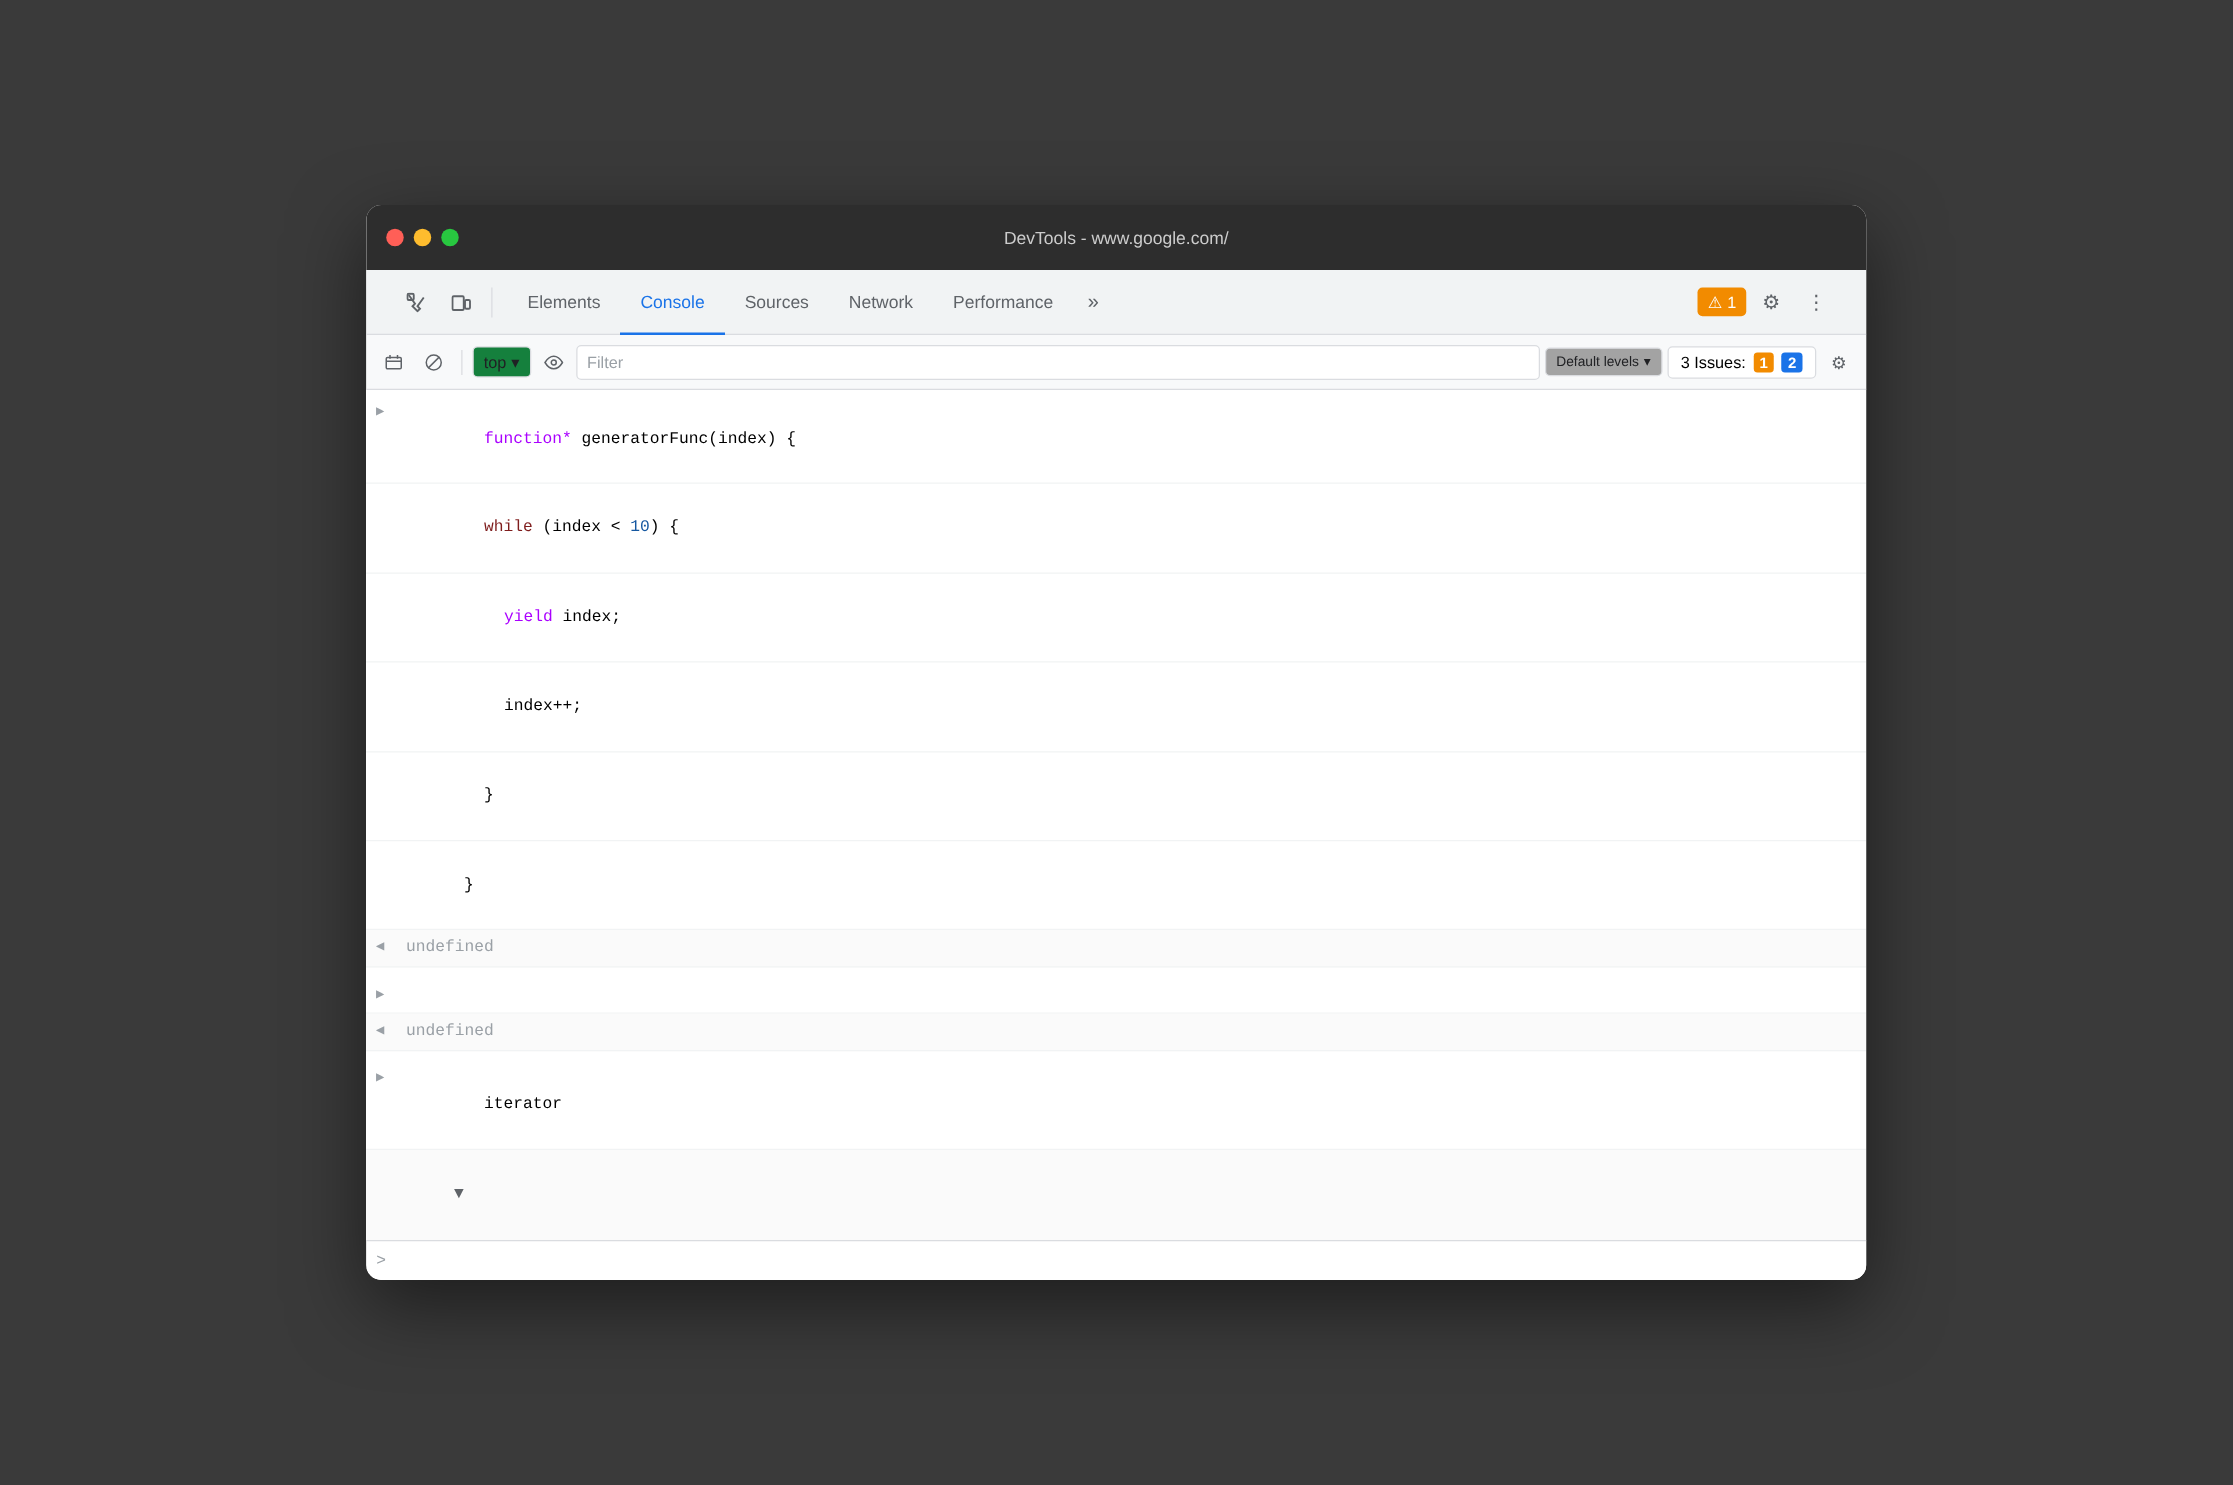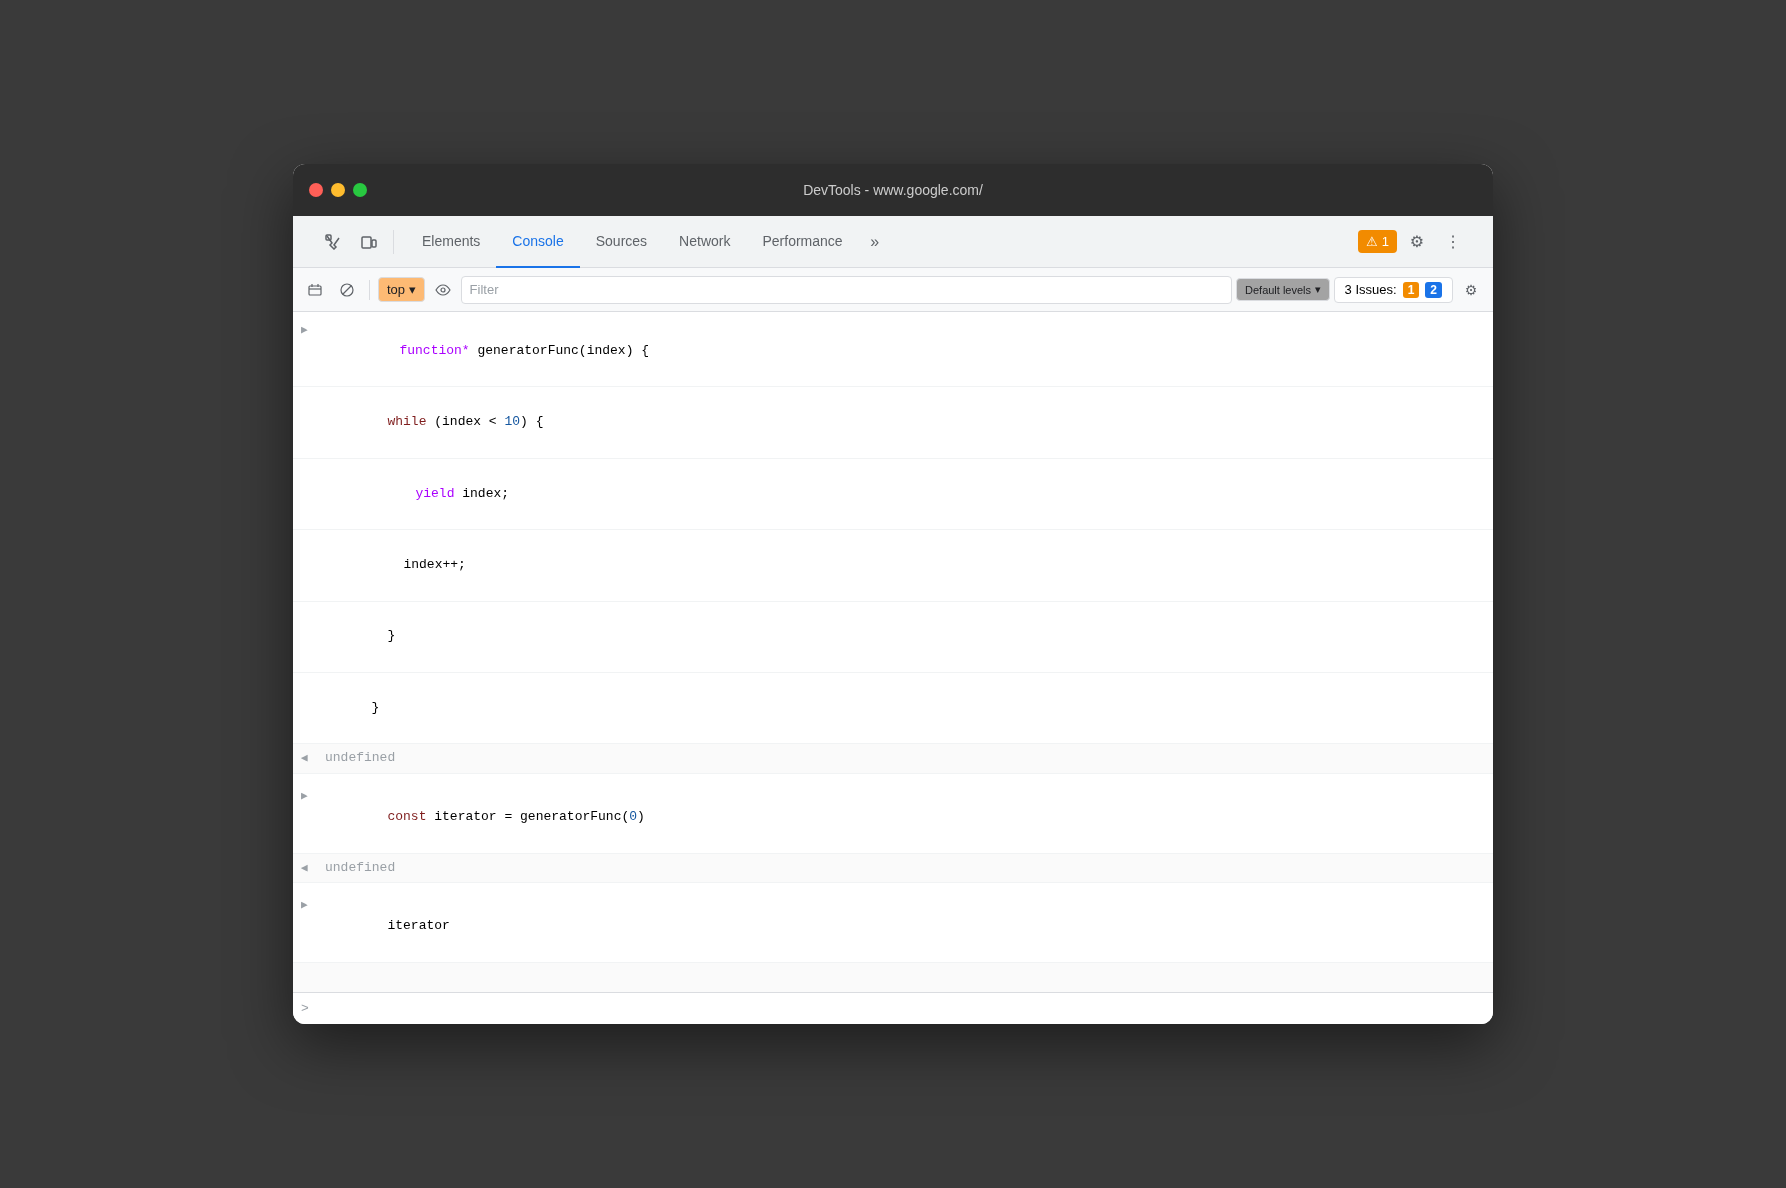--- a/index.html
+++ b/index.html
@@ -181,21 +181,21 @@
     .context-selector {
       display: flex;
       align-items: center;
       gap: 4px;
       padding: 4px 8px;
       border: 1px solid #dadce0;
       border-radius: 4px;
       cursor: pointer;
       font-size: 13px;
       color: #202124;
-      background: #fdba74;
+      background: #15803d;
     }
     .eye-btn {
       width: 28px;
       height: 28px;
       display: flex;
       align-items: center;
       justify-content: center;
       border-radius: 4px;
       cursor: pointer;
       color: #5f6368;
@@ -280,21 +280,21 @@
       font-size: 11px;
       padding-top: 2px;
     }
     .row-icon.expand { color: #9aa0a6; cursor: pointer; }
     .row-icon.collapse-left { color: #9aa0a6; }
     .row-content {
       flex: 1;
       white-space: pre-wrap;
       word-break: break-all;
     }
-    .kw-purple { color: #aa00ff; font-weight: normal; margin-left: 12px; }
+    .kw-purple { color: #aa00ff; font-weight: normal; }
     .kw-blue { color: #7f1d1d; }
     .num-blue { color: #1557a0; }
     .undefined-gray { color: #9aa0a6; }
     .prompt-row {
       display: flex;
       align-items: center;
       padding: 8px 8px;
       border-top: 1px solid #dadce0;
       background: white;
       flex-shrink: 0;
@@ -446,23 +446,20 @@
       </span>
     </div>
 
     <div class="console-row output-row" style="background:#fafafa;">
       <span class="row-icon collapse-left">◀</span>
       <span class="row-content undefined-gray">undefined</span>
     </div>
 
     <div class="console-row input-row" style="margin-top:8px;">
       <span class="row-icon expand">▶</span>
-      <span class="row-content">
-        <span class="kw-blue">const</span><span> iterator = generatorFunc(</span><span class="num-blue">0</span><span>)</span>
-      </span>
     </div>
 
     <div class="console-row output-row" style="background:#fafafa;">
       <span class="row-icon collapse-left">◀</span>
       <span class="row-content undefined-gray">undefined</span>
     </div>
 
     <div class="console-row input-row" style="margin-top:8px;">
       <span class="row-icon expand">▶</span>
       <span class="row-content">

